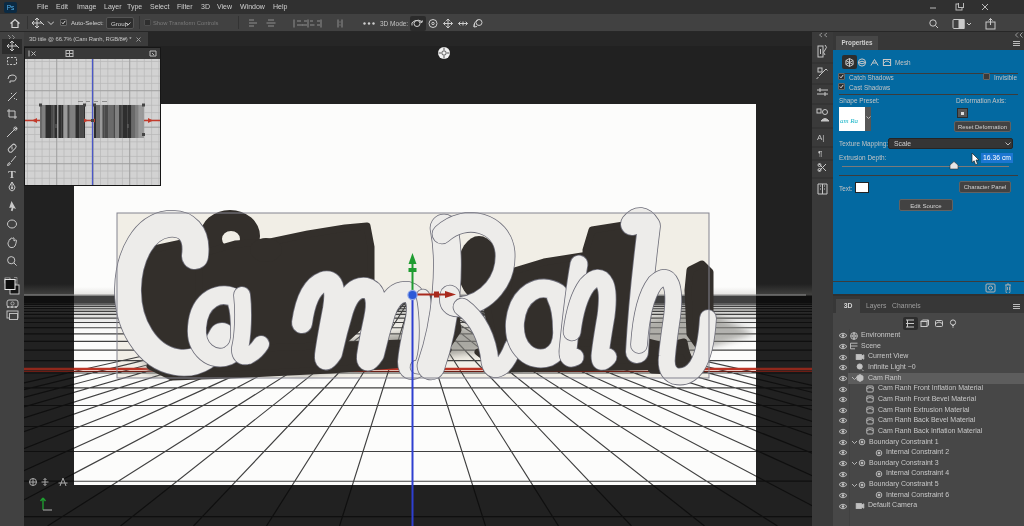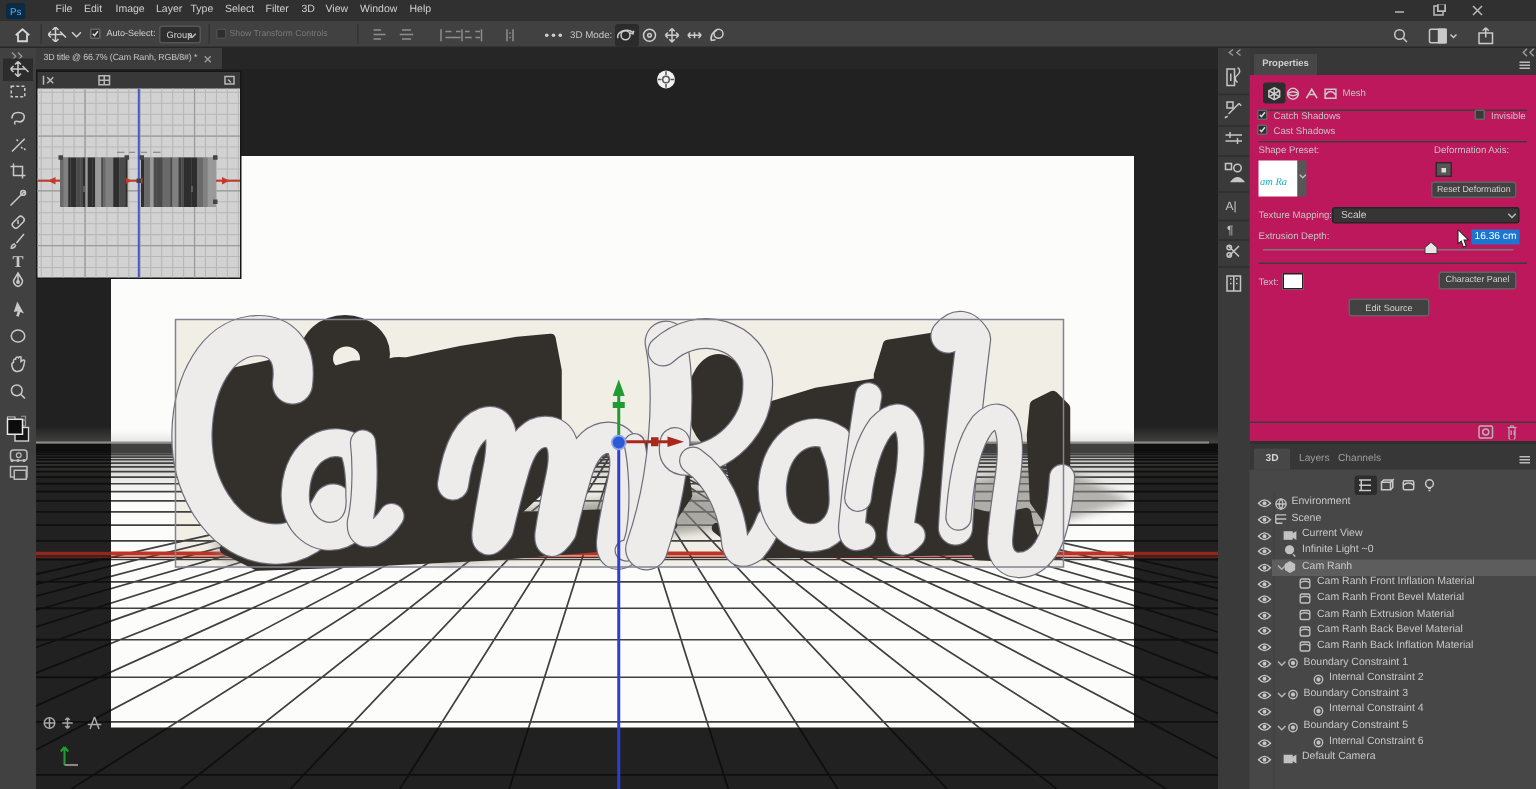--- a/index.html
+++ b/index.html
@@ -3,21 +3,21 @@
 * { margin:0; padding:0; box-sizing:border-box; }
 body { font-family:"Liberation Sans", sans-serif; }
 #root { position:relative; width:1024px; height:526px; background:#212121; overflow:hidden; }
 .titlebar { position:absolute; left:0; top:0; width:1024px; height:14px; background:#303030; }
 .menu { position:absolute; top:2px; font-size:7px; line-height:9px; color:#cfcfcf; }
 .options { position:absolute; left:0; top:14px; width:1024px; height:18px; background:#414141; border-bottom:1px solid #272727; }
 .tabstrip { position:absolute; left:24px; top:32px; width:788px; height:14px; background:#262626; }
 .tab { position:absolute; left:0; top:0; width:124px; height:14px; background:#3c3c3c; color:#c6c6c6; font-size:5.9px; line-height:14px; padding-left:5px; letter-spacing:-0.1px; }
 .toolbar { position:absolute; left:0; top:32px; width:24px; height:494px; background:#414141; }
 .dock { position:absolute; left:812px; top:32px; width:21px; height:494px; background:#3a3a3a; }
-.panel { position:absolute; left:833px; top:32px; width:191px; height:494px; background:#be185d; }
+.panel { position:absolute; left:833px; top:32px; width:191px; height:494px; background:#0369a1; }
 .ptxt { position:absolute; font-size:6.4px; color:#c4c4c4; white-space:nowrap; }
 .rowtxt { position:absolute; font-size:7px; color:#c8c8c8; white-space:nowrap; }
 .btn { position:absolute; background:#424242; border:1px solid #626262; border-radius:2px; color:#d2d2d2; font-size:6.8px; text-align:center; }
 .chk { position:absolute; width:7px; height:7px; background:#2e2e2e; border:1px solid #666; border-radius:1px; }
 .sep { position:absolute; height:1px; background:#3c3c3c; }
 </style></head><body>
 <div id="root">
 
 <svg id="cv" style="position:absolute;left:0;top:0" width="1024" height="526" viewBox="0 0 1024 526">
  <defs>

